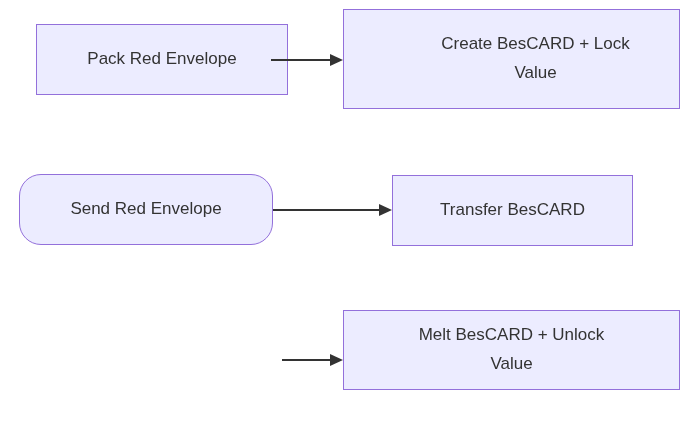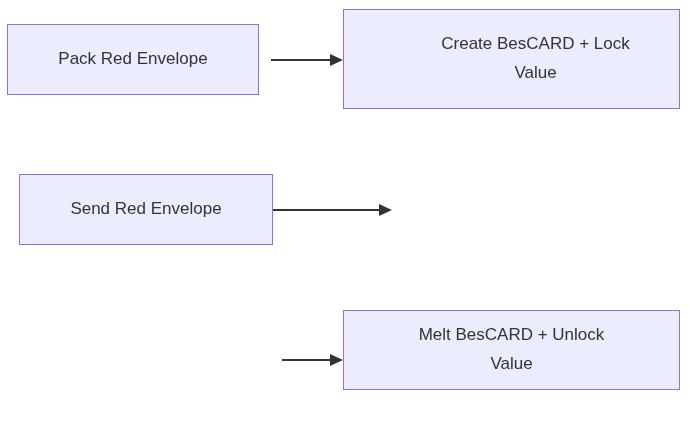--- a/index.html
+++ b/index.html
@@ -39,25 +39,25 @@
     left: 100%;
     top: 50%;
     transform: translateY(-50%);
     width: 0;
     height: 0;
     border-left: 13px solid #333333;
     border-top: 6px solid transparent;
     border-bottom: 6px solid transparent;
   }
   
-  .n1s { left: 7px;  top: 24px;  width: 252px; height: 71px; }
+  .n1s { left: 36px;  top: 24px;  width: 252px; height: 71px; }
   .a1  { left: 271px; top: 59px;  width: 59px; }
   .n1t { left: 343px; top: 9px;   width: 337px; height: 100px; padding-left: 48px; }
   
-  .n2s { left: 19px;  top: 174px; width: 254px; height: 71px; }
+  .n2s { left: 19px;  top: 174px; width: 254px; height: 71px; border-radius: 22px; }
   .a2  { left: 273px; top: 209px; width: 106px; }
   .n2t { left: 392px; top: 175px; width: 241px; height: 71px; }
   
   .n3s { left: 10px;  top: 324px; width: 272px; height: 71px; }
   .a3  { left: 282px; top: 359px; width: 48px; }
   .n3t { left: 343px; top: 310px; width: 337px; height: 80px; }
 </style>
 </head>
 <body>
 
@@ -73,20 +73,23 @@
     <span>Create BesCARD + Lock
 Value</span>
   </div>
 
   <div class="node n2s">
     <span>Send Red Envelope</span>
   </div>
   <div class="arrow a2">
     <span class="head"></span>
   </div>
+  <div class="node n2t">
+    <span>Transfer BesCARD</span>
+  </div>
 
   <div class="arrow a3">
     <span class="head"></span>
   </div>
   <div class="node n3t">
     <span>Melt BesCARD + Unlock
 Value</span>
   </div>
 
 </div>

